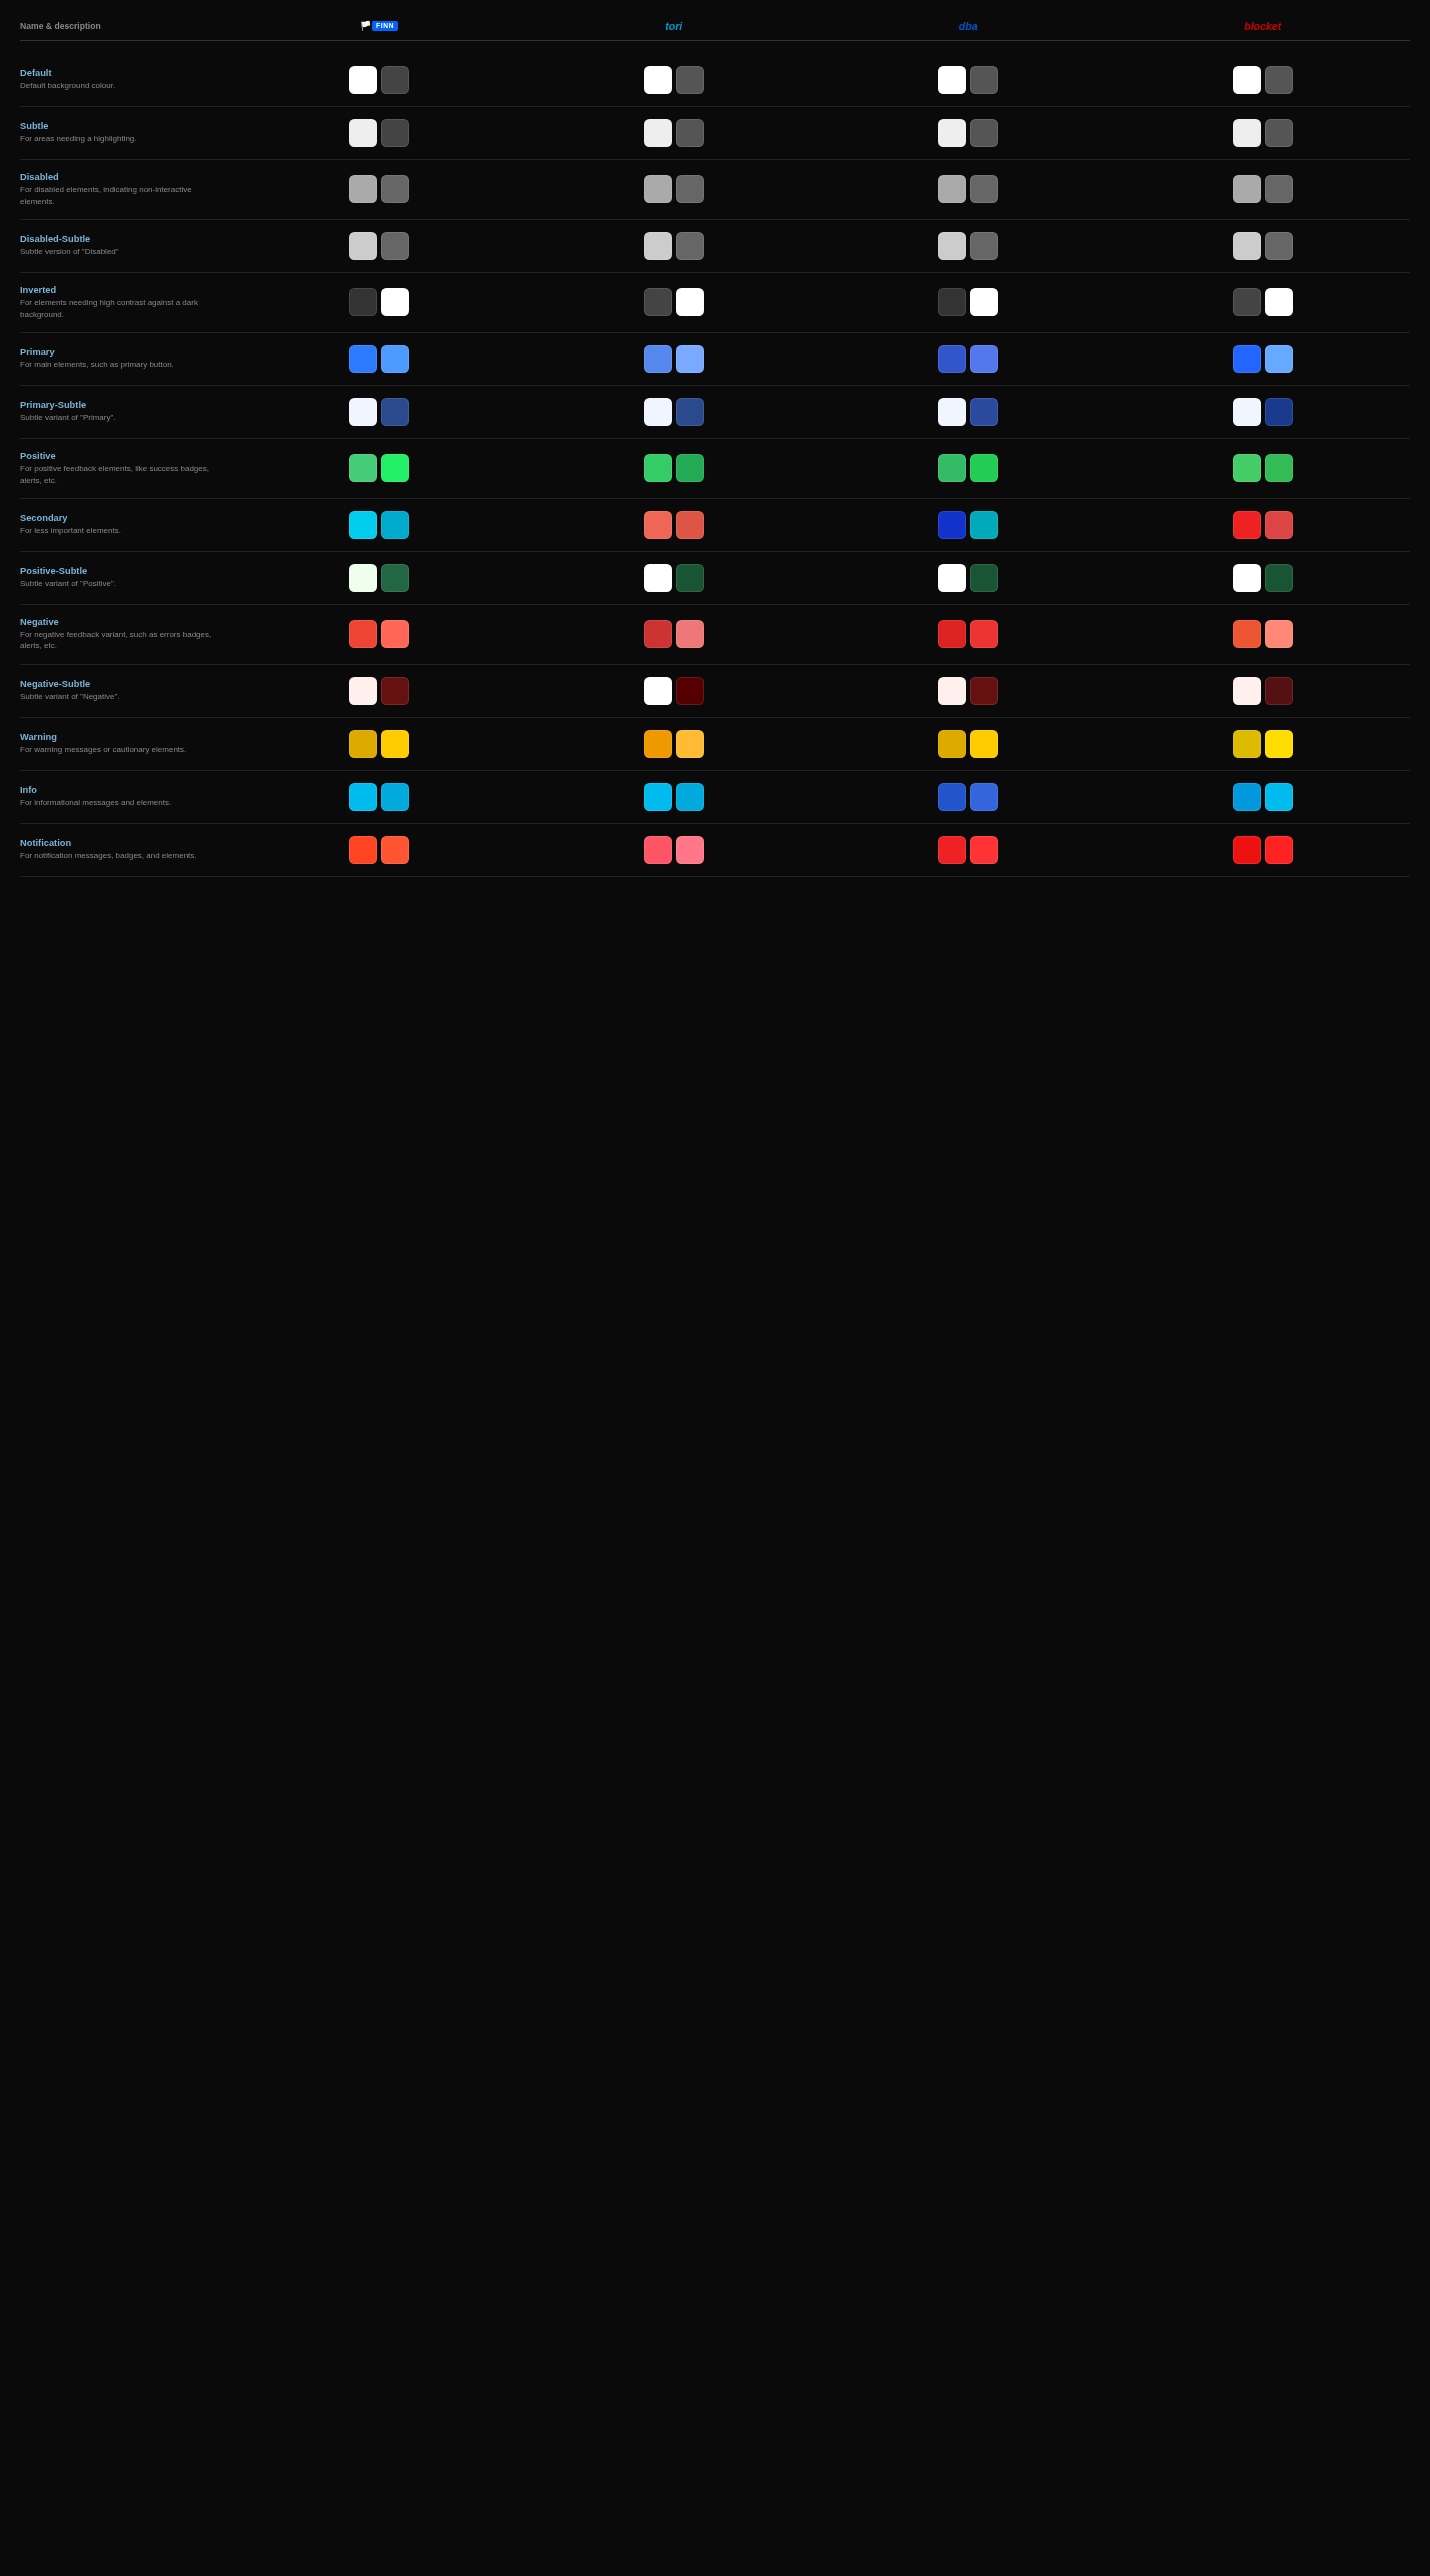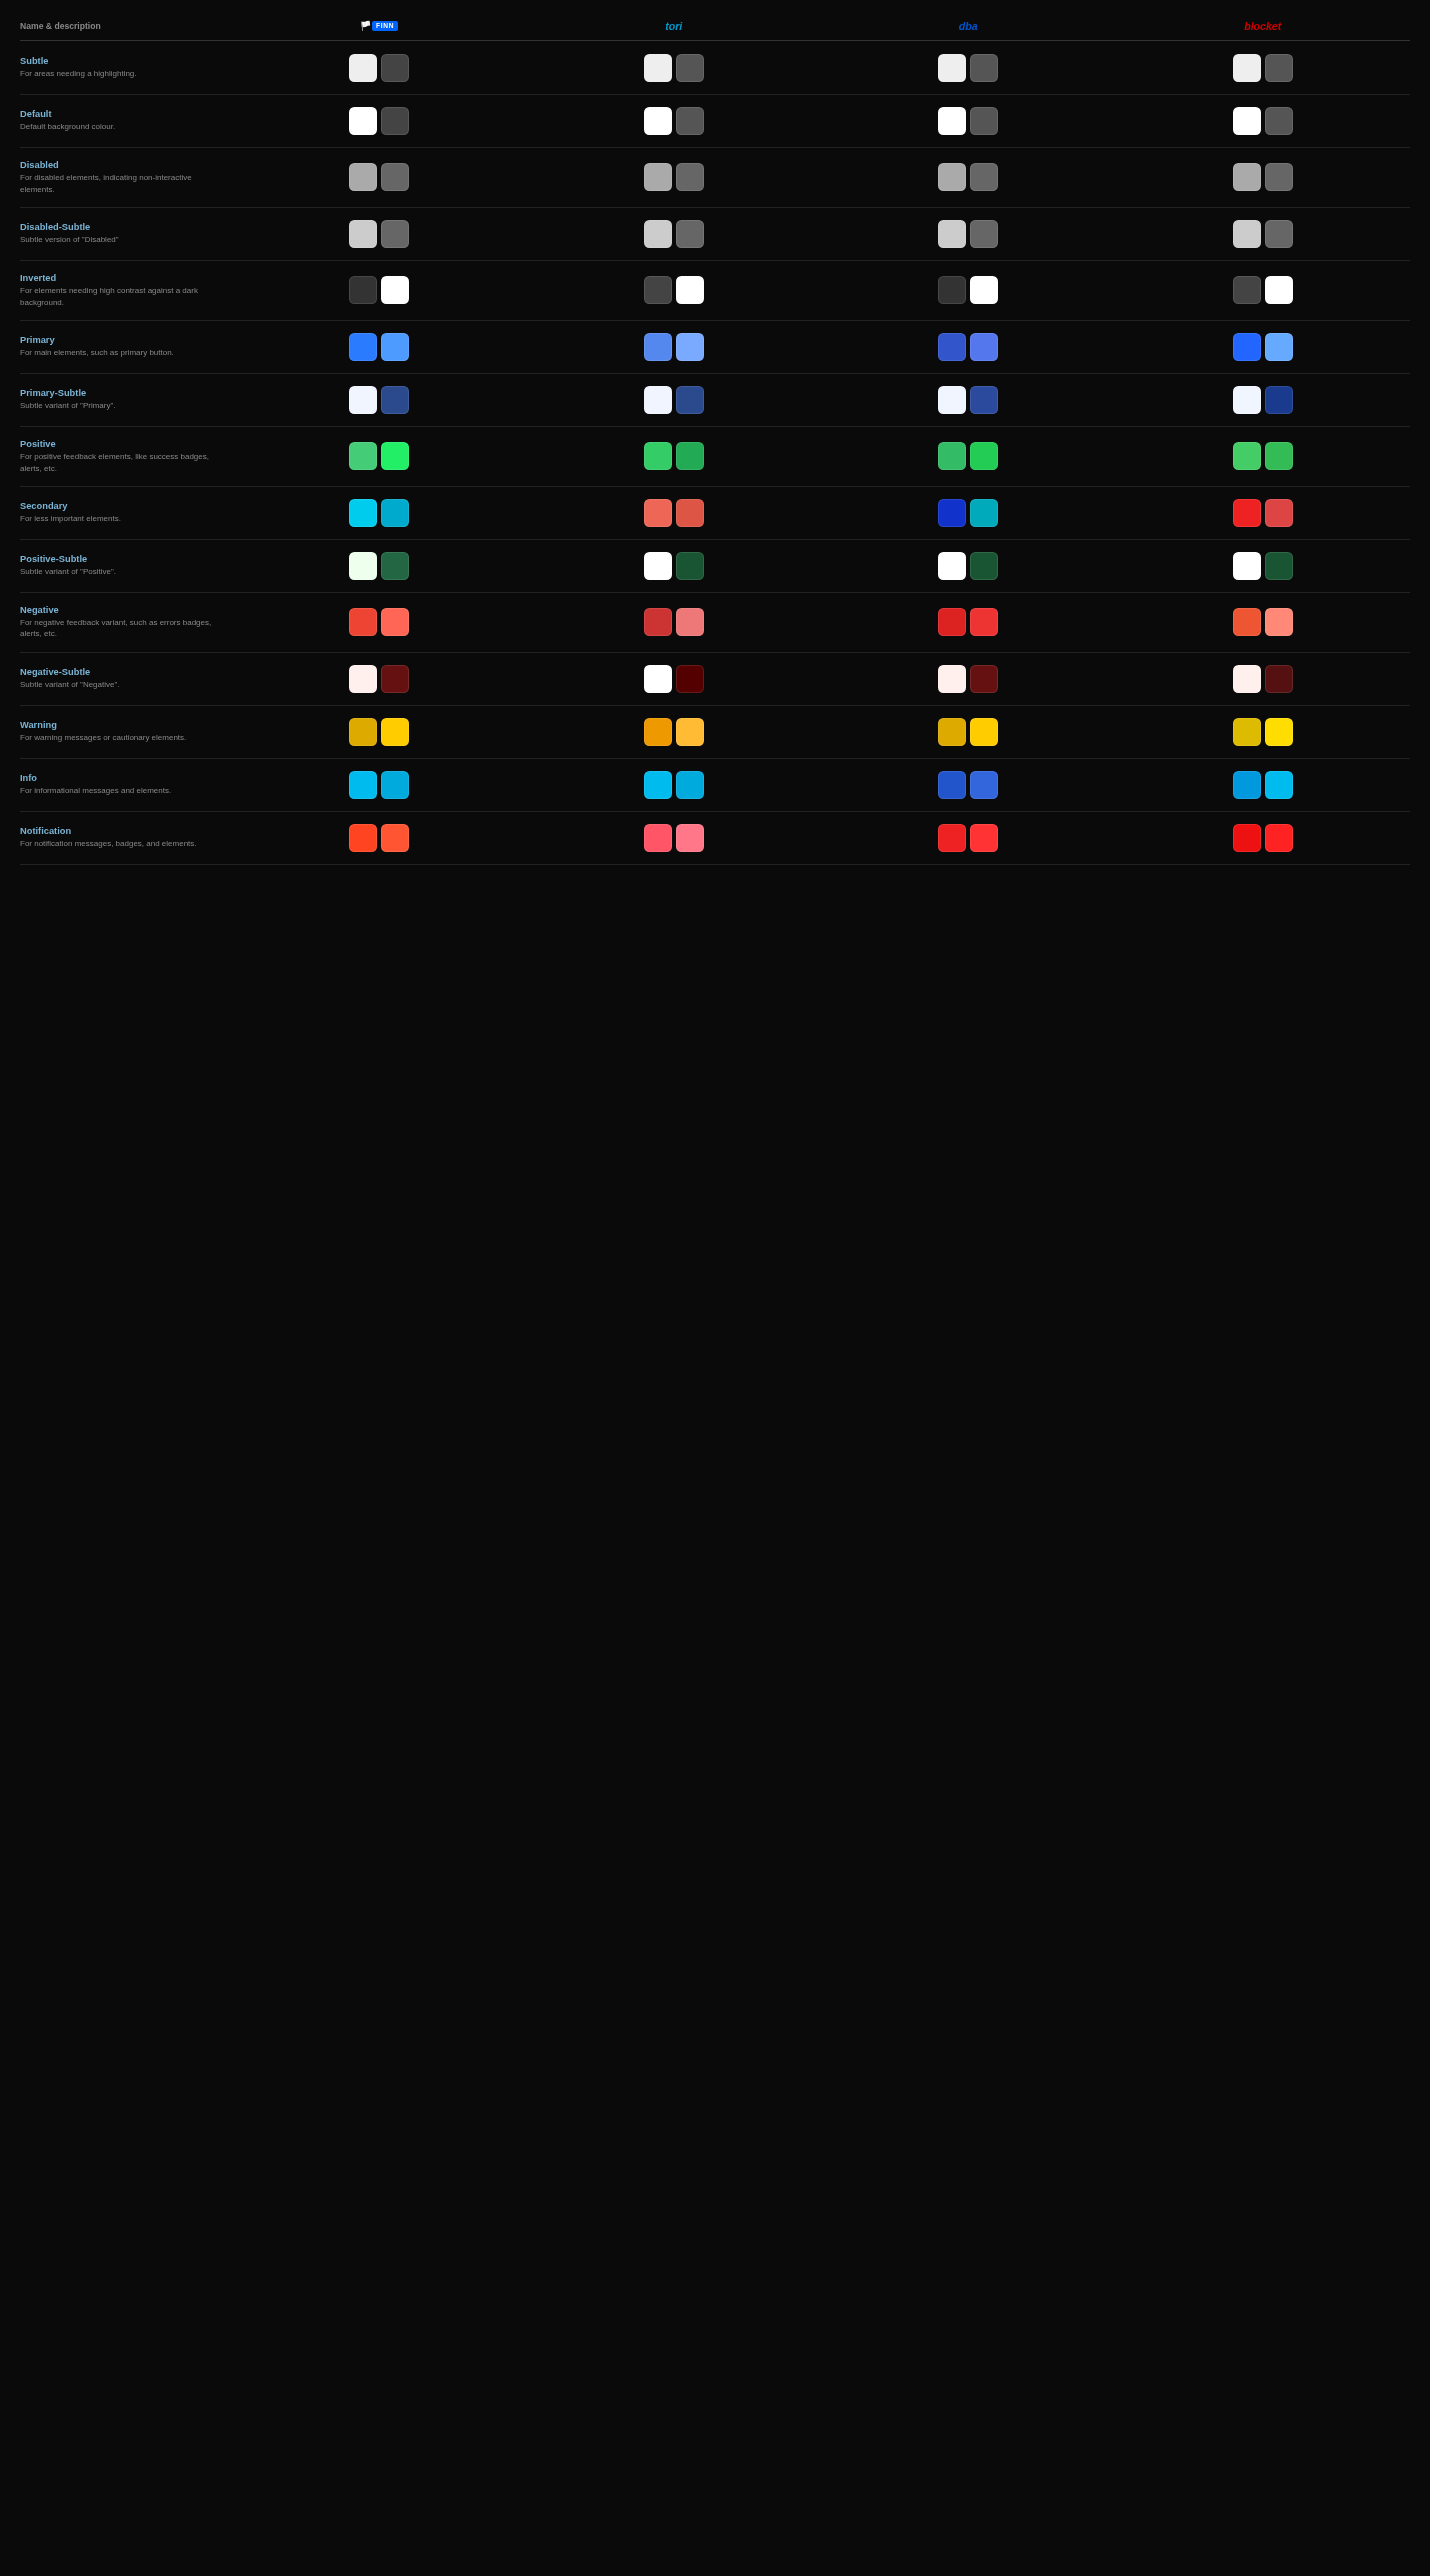--- a/index.html
+++ b/index.html
@@ -10,21 +10,21 @@
       min-height: 100vh;
     }
     .table-container {
       padding: 13.2px 20px;
     }
     .header-row {
       display: grid;
       grid-template-columns: 212px 1fr 1fr 1fr 1fr;
       padding: 6.6px 0 8px 0;
       border-bottom: 0.7px solid #333;
-      margin-bottom: 1px;
+      margin-bottom: 13px;
     }
     .header-cell {
       display: flex;
       align-items: center;
       justify-content: center;
       font-size: 8.6px;
       font-weight: 600;
     }
     .header-cell.name-col {
       justify-content: flex-start;
@@ -99,20 +99,46 @@
       <span class="brand-dba">dba</span>
     </div>
     <div class="header-cell">
       <span class="brand-blocket">blocket</span>
     </div>
   </div>
 
   <div id="rows-container">
       <div class="data-row">
     <div class="name-col">
+      <div class="row-title">Default</div>
+      <div class="row-desc">Default background colour.</div>
+    </div>
+
+      <div class="color-pair">
+        <div class="color-swatch" style="background:#ffffff"></div>
+        <div class="color-swatch" style="background:#444444"></div>
+      </div>
+
+      <div class="color-pair">
+        <div class="color-swatch" style="background:#ffffff"></div>
+        <div class="color-swatch" style="background:#555555"></div>
+      </div>
+
+      <div class="color-pair">
+        <div class="color-swatch" style="background:#ffffff"></div>
+        <div class="color-swatch" style="background:#555555"></div>
+      </div>
+
+      <div class="color-pair">
+        <div class="color-swatch" style="background:#ffffff"></div>
+        <div class="color-swatch" style="background:#555555"></div>
+      </div>
+    </div>
+      <div class="data-row">
+    <div class="name-col">
       <div class="row-title">Subtle</div>
       <div class="row-desc">For areas needing a highlighting.</div>
     </div>
 
       <div class="color-pair">
         <div class="color-swatch" style="background:#eeeeee"></div>
         <div class="color-swatch" style="background:#444444"></div>
       </div>
 
       <div class="color-pair">
@@ -125,46 +151,20 @@
         <div class="color-swatch" style="background:#555555"></div>
       </div>
 
       <div class="color-pair">
         <div class="color-swatch" style="background:#eeeeee"></div>
         <div class="color-swatch" style="background:#555555"></div>
       </div>
     </div>
       <div class="data-row">
     <div class="name-col">
-      <div class="row-title">Default</div>
-      <div class="row-desc">Default background colour.</div>
-    </div>
-
-      <div class="color-pair">
-        <div class="color-swatch" style="background:#ffffff"></div>
-        <div class="color-swatch" style="background:#444444"></div>
-      </div>
-
-      <div class="color-pair">
-        <div class="color-swatch" style="background:#ffffff"></div>
-        <div class="color-swatch" style="background:#555555"></div>
-      </div>
-
-      <div class="color-pair">
-        <div class="color-swatch" style="background:#ffffff"></div>
-        <div class="color-swatch" style="background:#555555"></div>
-      </div>
-
-      <div class="color-pair">
-        <div class="color-swatch" style="background:#ffffff"></div>
-        <div class="color-swatch" style="background:#555555"></div>
-      </div>
-    </div>
-      <div class="data-row">
-    <div class="name-col">
       <div class="row-title">Disabled</div>
       <div class="row-desc">For disabled elements, indicating non-interactive elements.</div>
     </div>
 
       <div class="color-pair">
         <div class="color-swatch" style="background:#aaaaaa"></div>
         <div class="color-swatch" style="background:#666666"></div>
       </div>
 
       <div class="color-pair">

